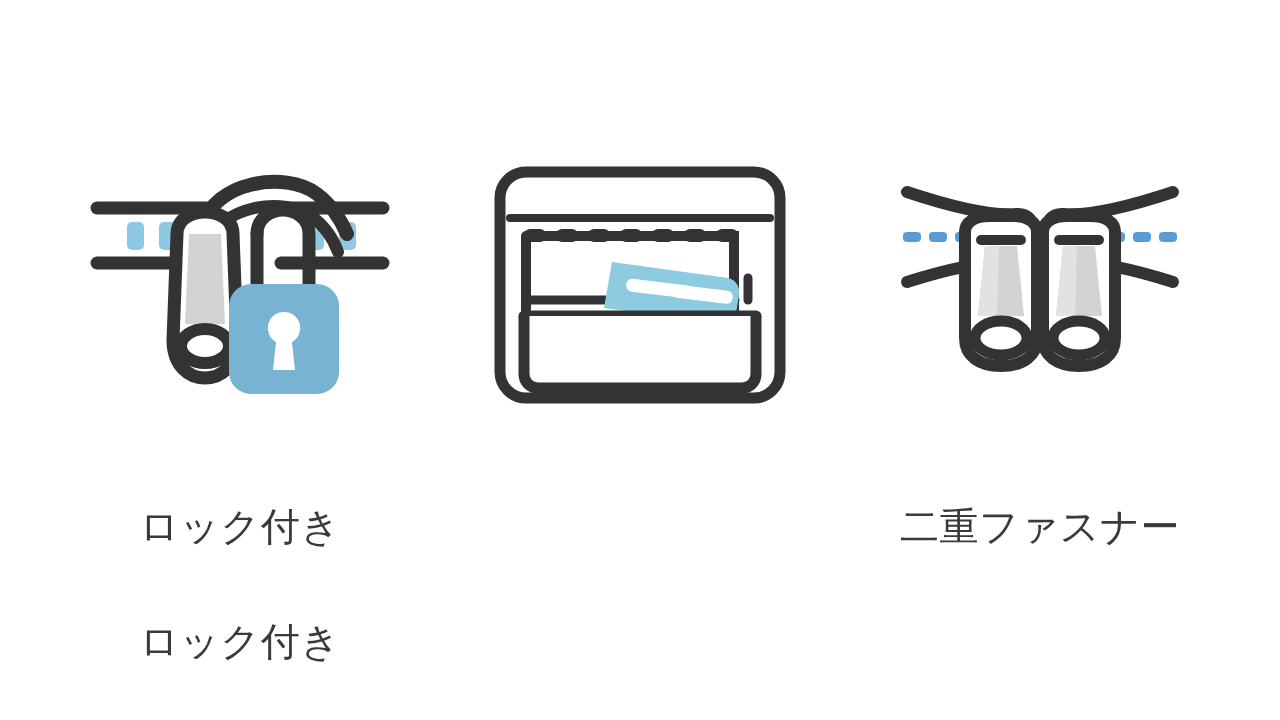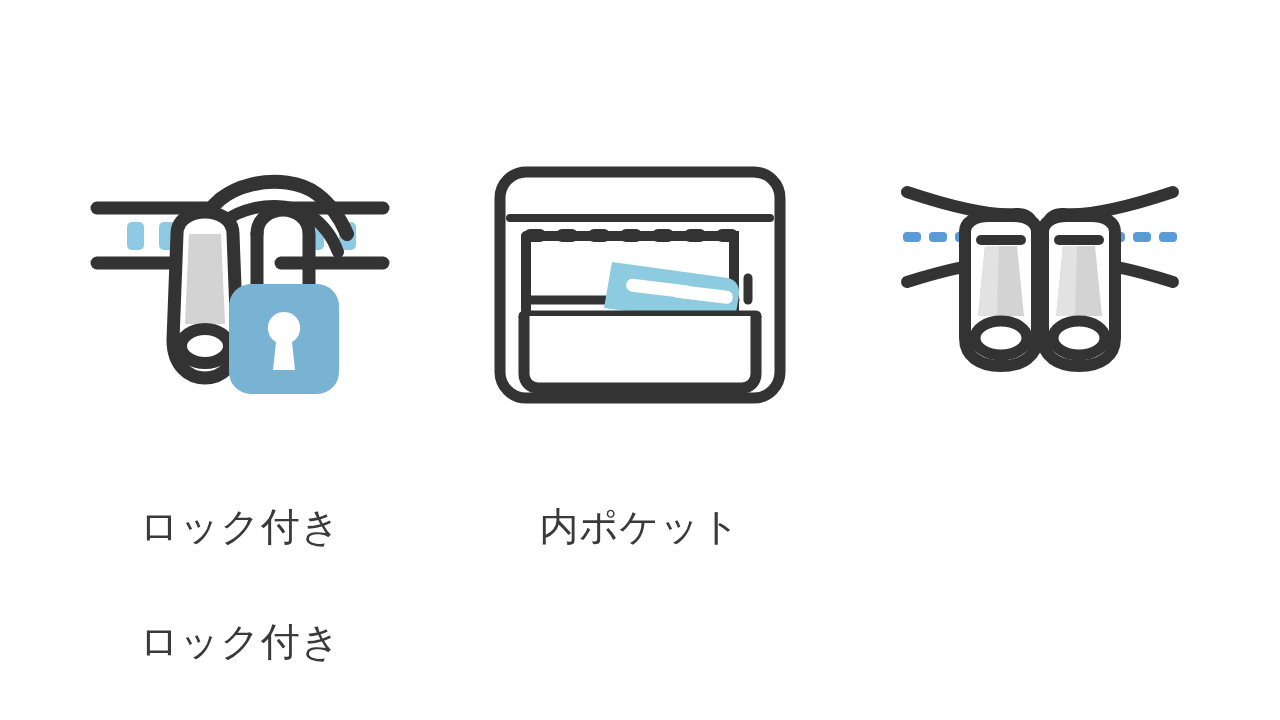--- a/index.html
+++ b/index.html
@@ -144,23 +144,20 @@
             <rect x="137" y="128" width="67" height="13" rx="6" transform="rotate(7 137 128)" fill="#ffffff"></rect>
             <rect x="182" y="134" width="62" height="13" rx="6" transform="rotate(7 182 134)" fill="#ffffff"></rect>
           </g>
 
           <path d="M34 166 L266 166" fill="none" stroke="#333333" stroke-width="11" stroke-linecap="round"></path>
           <path d="M34 166 L34 224 C34 232 40 238 48 238 L252 238 C260 238 266 232 266 224 L266 166" fill="#ffffff" stroke="#333333" stroke-width="11" stroke-linejoin="round"></path>
 
           <path d="M258 128 L258 150" stroke="#333333" stroke-width="9" stroke-linecap="round" fill="none"></path>
         </svg>
       </div>
-      <div class="feature-caption">
-        <span class="cap-line">内ポケット</span>
-      </div>
     </div>
 
     <div class="feature">
       <div class="feature-icon">
         <svg width="310" height="230" viewBox="0 0 310 230" xmlns="http://www.w3.org/2000/svg">
 
           <g fill="#5b9bd5">
             <rect x="18" y="62" width="18" height="10" rx="4"></rect>
             <rect x="44" y="62" width="18" height="10" rx="4"></rect>
             <rect x="70" y="62" width="18" height="10" rx="4"></rect>
@@ -196,16 +193,19 @@
           <g>
             <path d="M158 62 C158 52 168 46 182 46 L206 46 C220 46 230 52 230 62
                      L230 168 C230 186 216 196 194 196 C172 196 158 186 158 168 Z" fill="#ffffff" stroke="#333333" stroke-width="12" stroke-linejoin="round"></path>
             <path d="M174 70 L214 70" stroke="#333333" stroke-width="10" stroke-linecap="round" fill="none"></path>
             <path d="M178 76 L210 76 L217 146 L171 146 Z" fill="#d3d3d3"></path>
             <path d="M178 76 L192 76 L190 146 L171 146 Z" fill="#e2e2e2"></path>
             <ellipse cx="194" cy="168" rx="26" ry="17" fill="#ffffff" stroke="#333333" stroke-width="11"></ellipse>
           </g>
         </svg>
       </div>
+      <div class="feature-caption">
+        <span class="cap-line">二重ファスナー</span>
+      </div>
     </div>
 
   </div>
 </div>
 
 </body></html>

